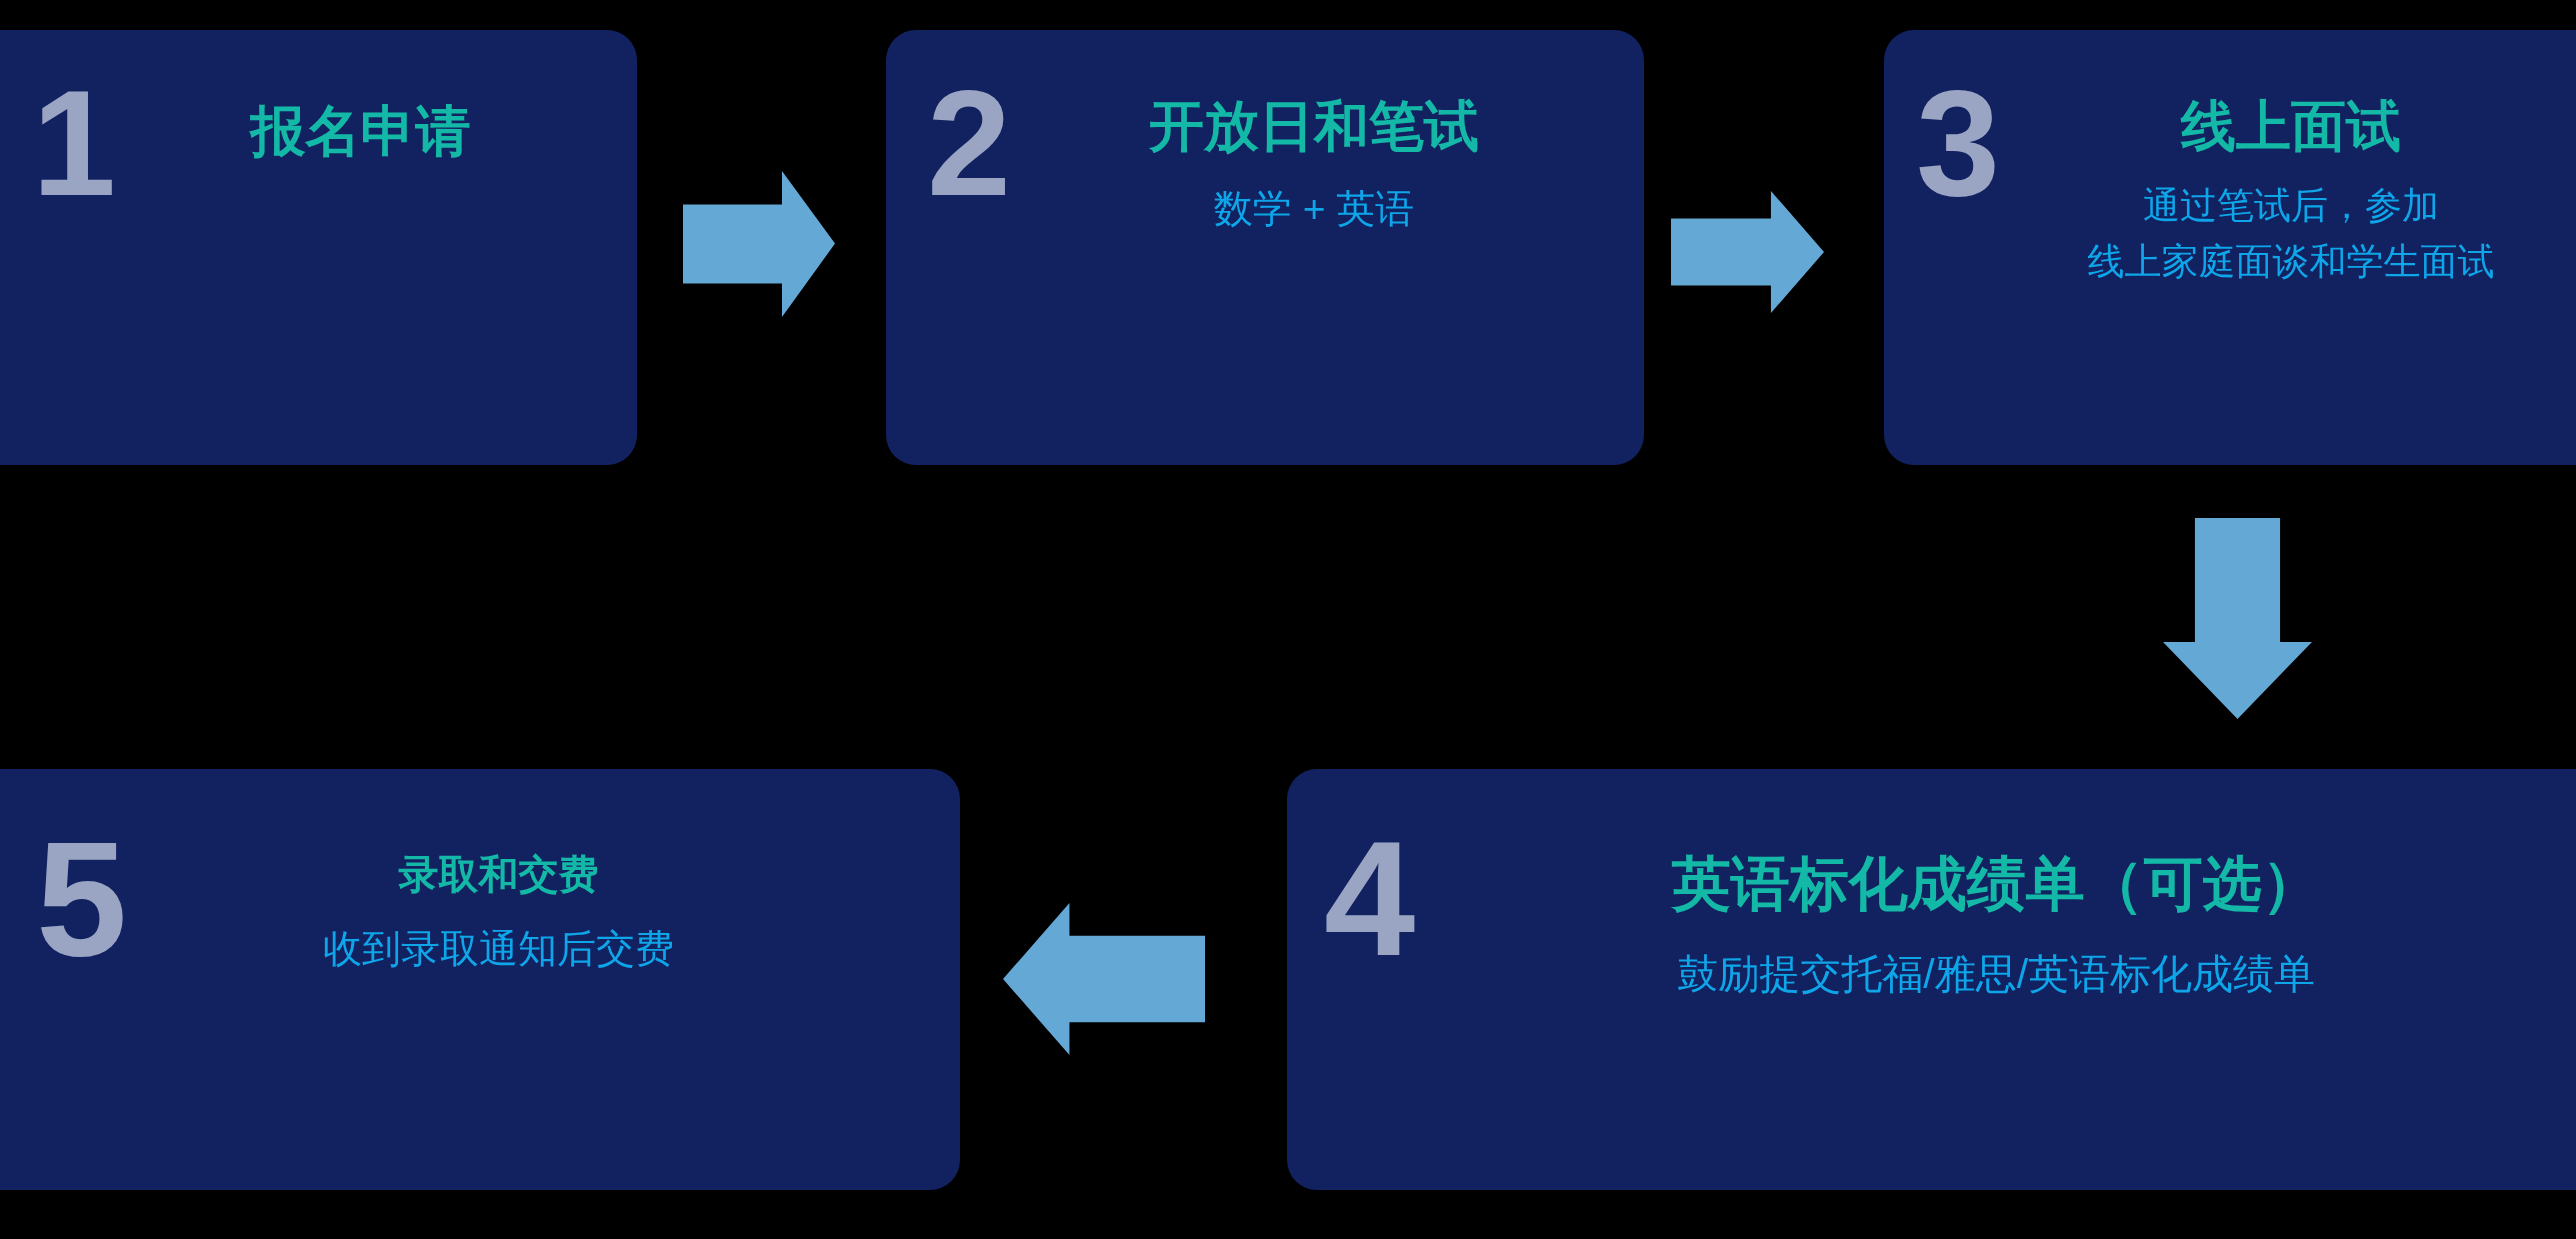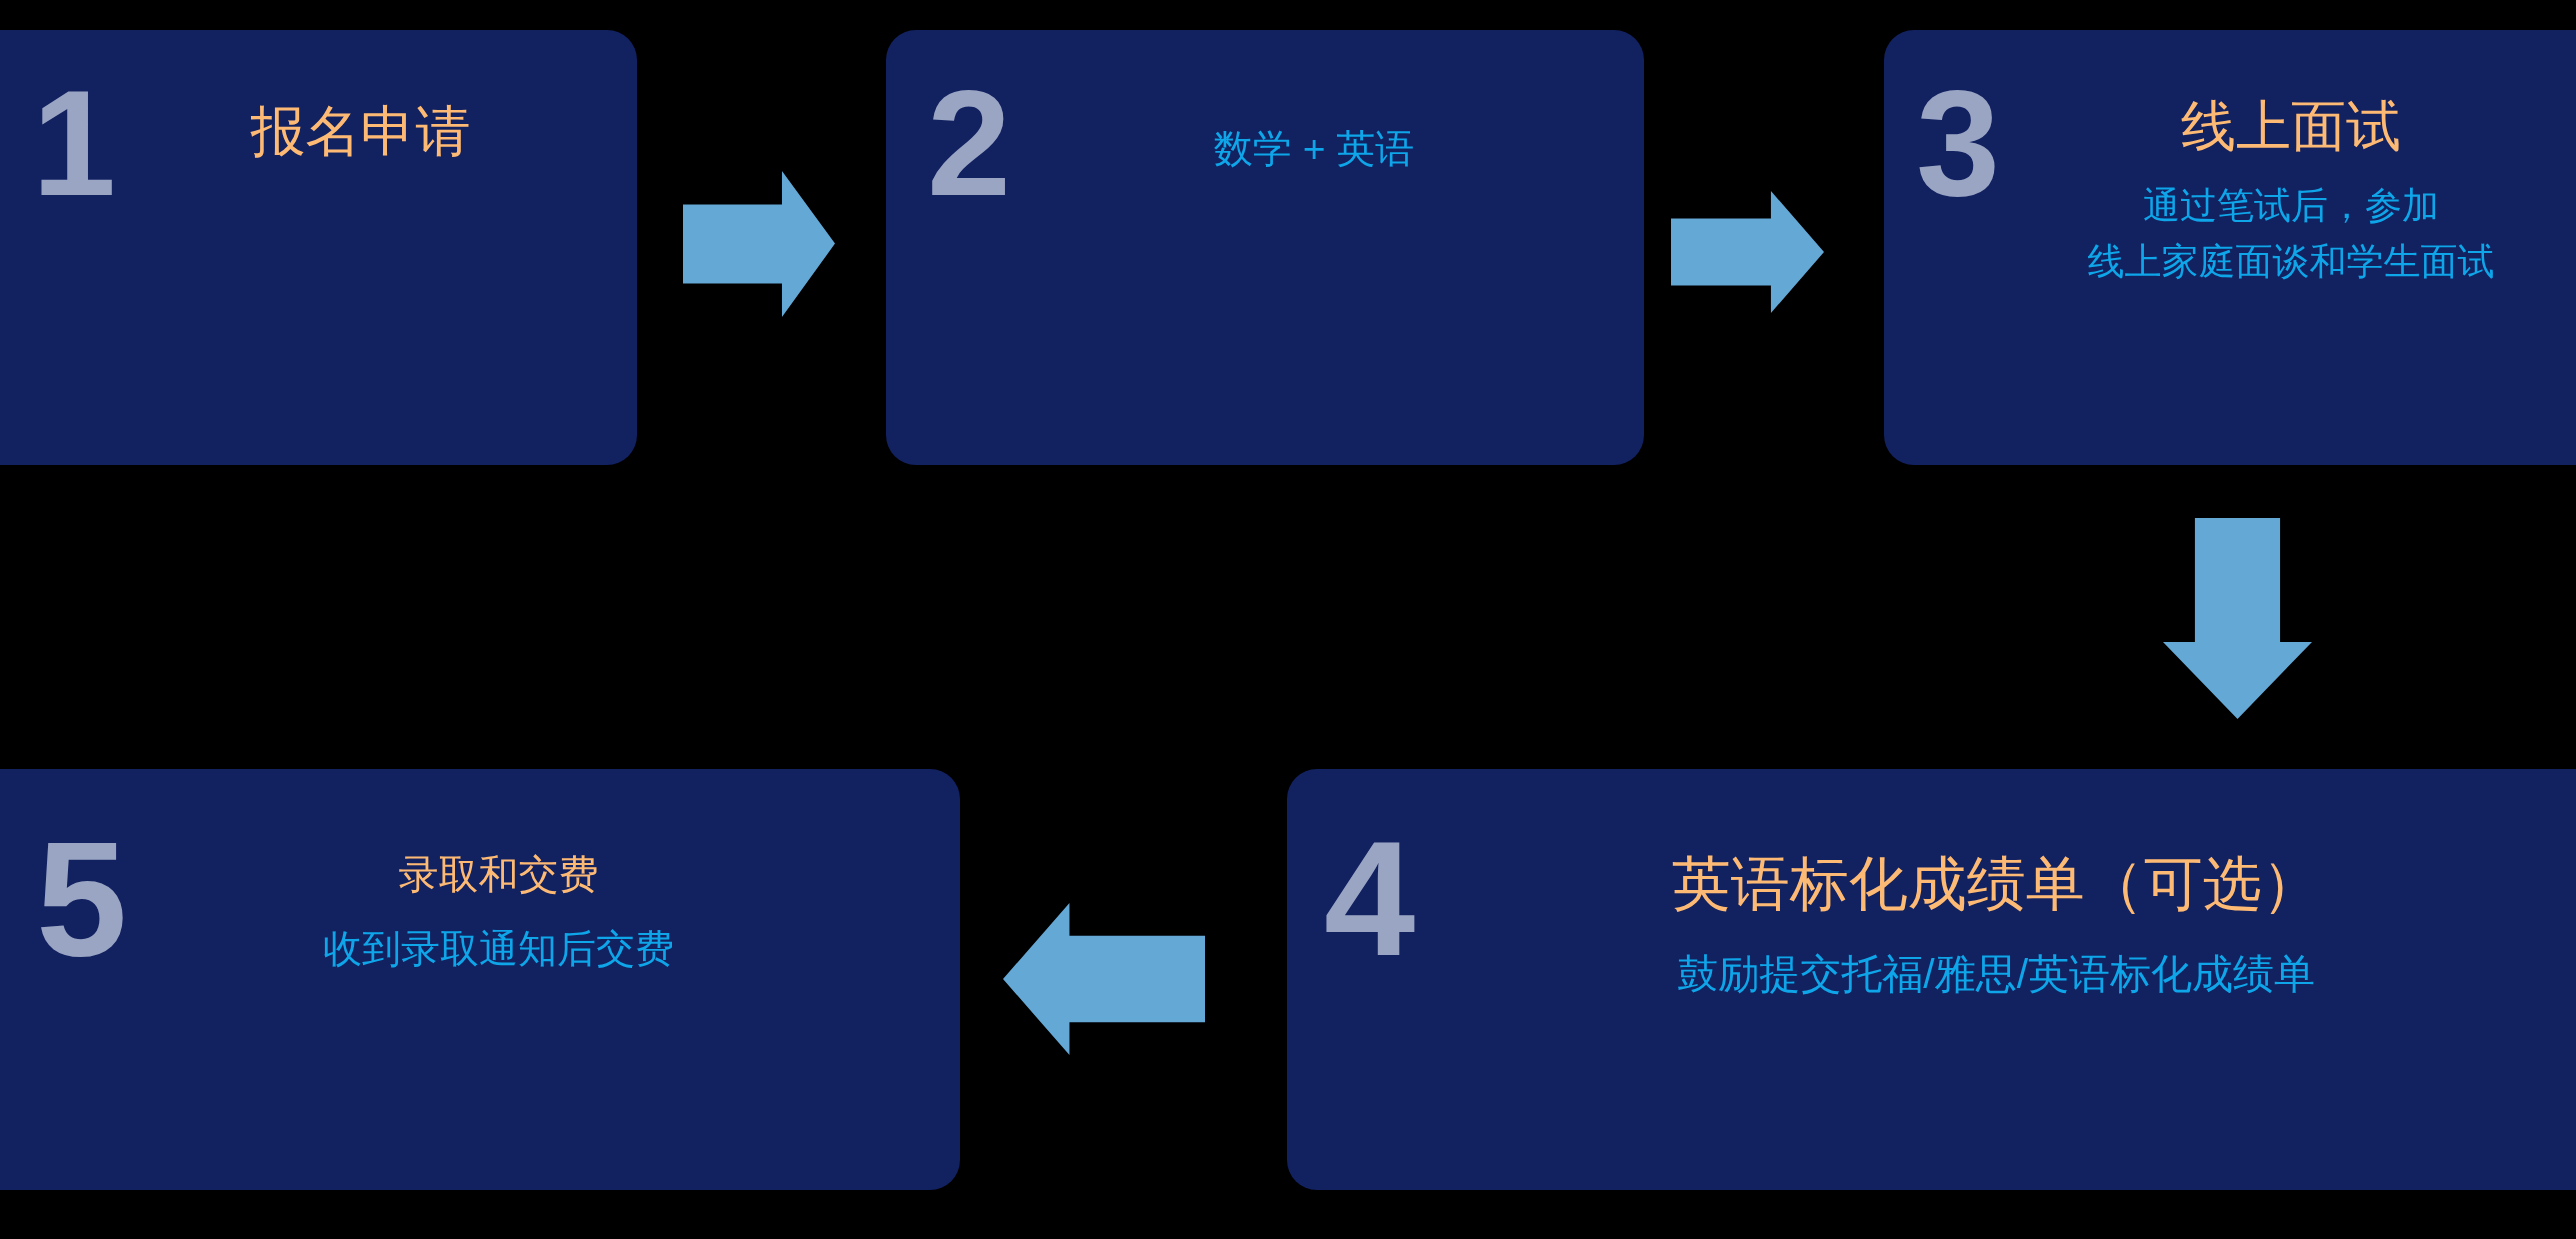--- a/index.html
+++ b/index.html
@@ -35,22 +35,22 @@
     flex: 0 0 auto;
   }
   .card-body {
     flex: 1 1 auto;
     display: flex;
     flex-direction: column;
     align-items: center;
     justify-content: flex-start;
   }
   .card-title {
-    color: #fdba74;
-    font-weight: 400;
+    color: #14b8a6;
+    font-weight: 700;
     line-height: 1.1;
     white-space: nowrap;
   }
   .card-sub {
     color: #0ea5e9;
     font-weight: 400;
     line-height: 1.32;
     text-align: center;
     white-space: nowrap;
   }
@@ -104,20 +104,21 @@
   <div class="card" id="card-1">
     <div class="card-num">1</div>
     <div class="card-body">
       <div class="card-title">报名申请</div>
     </div>
   </div>
 
   <div class="card" id="card-2">
     <div class="card-num">2</div>
     <div class="card-body">
+      <div class="card-title">开放日和笔试</div>
       <div class="card-sub">数学 + 英语</div>
     </div>
   </div>
 
   <div class="card" id="card-3">
     <div class="card-num">3</div>
     <div class="card-body">
       <div class="card-title">线上面试</div>
       <div class="card-sub">通过笔试后，参加</div>
       <div class="card-sub" style="margin-top:8px">线上家庭面谈和学生面试</div>

